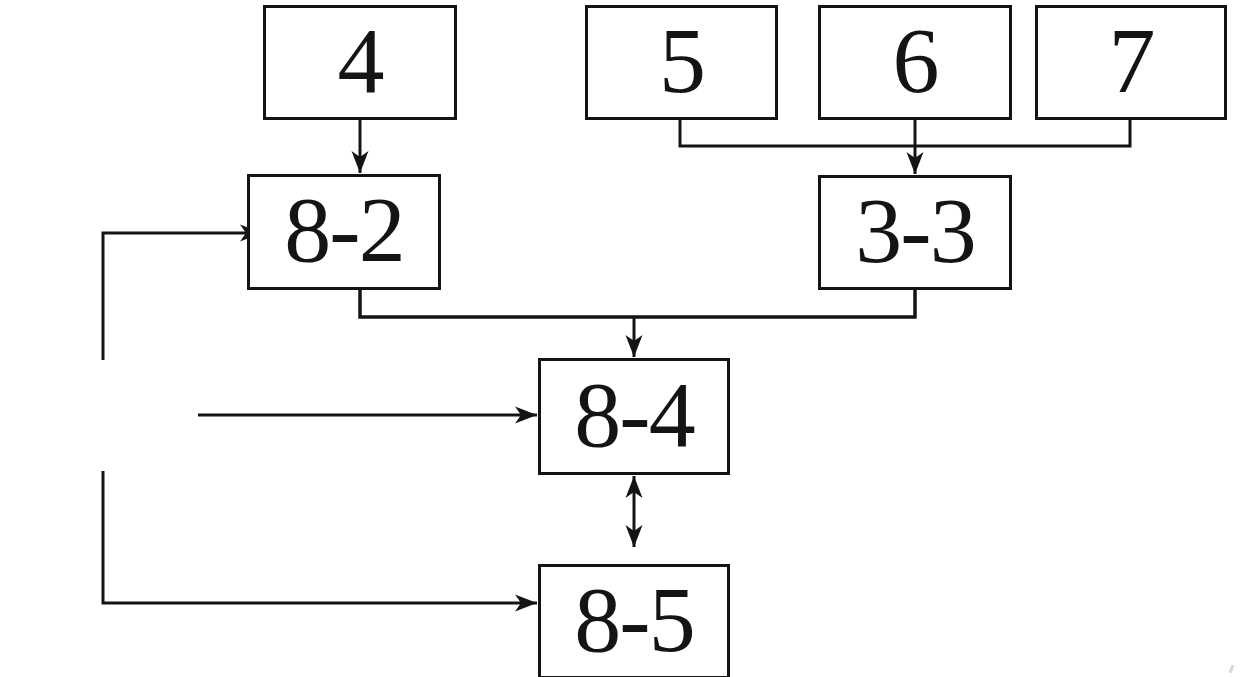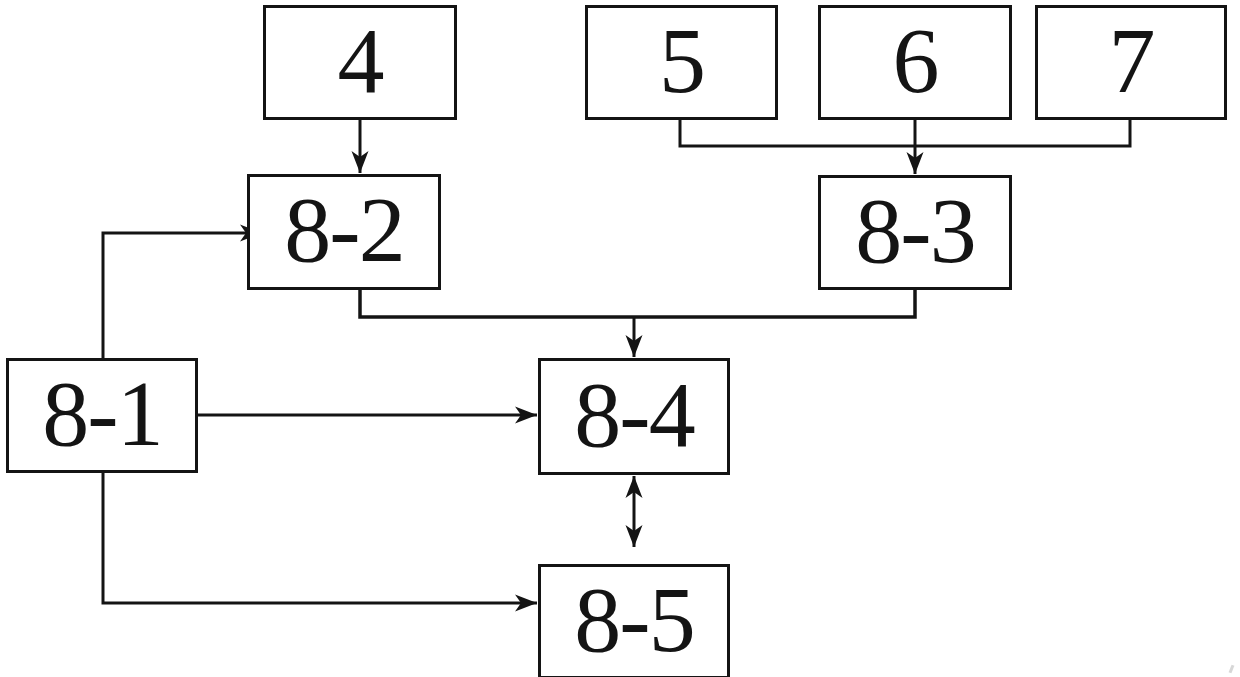--- a/index.html
+++ b/index.html
@@ -89,24 +89,21 @@
   <div class="node node-6">
       <span>6</span>
     </div>
   <div class="node node-7">
       <span>7</span>
     </div>
   <div class="node node-8-2">
       <span>8-2</span>
     </div>
   <div class="node node-8-3">
-      <span>8-3</span>
-    </div>
-  <div class="node node-8-1">
-      <span>8-1</span>
+      <span>3-3</span>
     </div>
   <div class="node node-8-4">
       <span>8-4</span>
     </div>
   <div class="node node-8-5">
       <span>8-5</span>
     </div>
 
   <div class="stray-mark"></div>
 </div>

